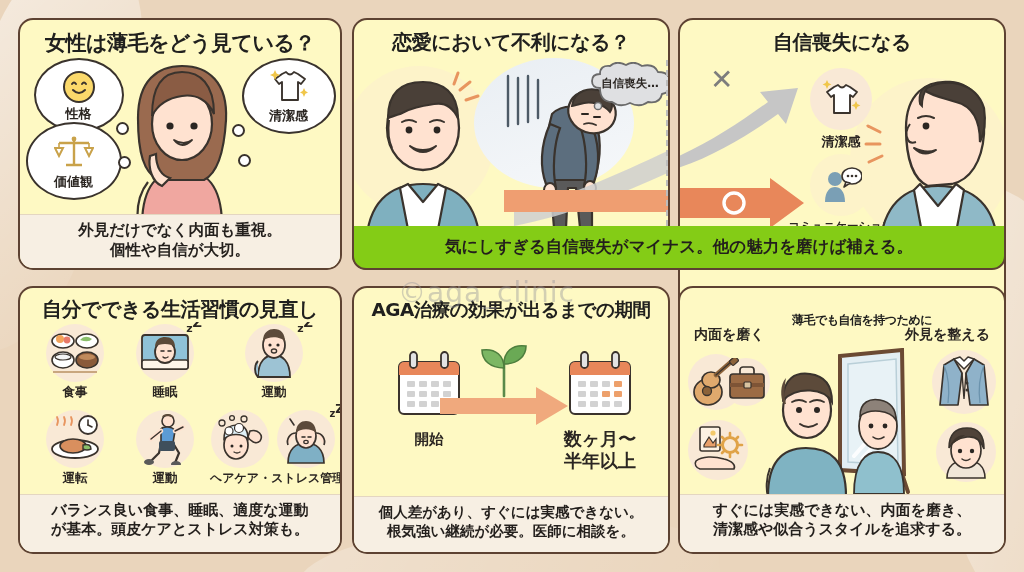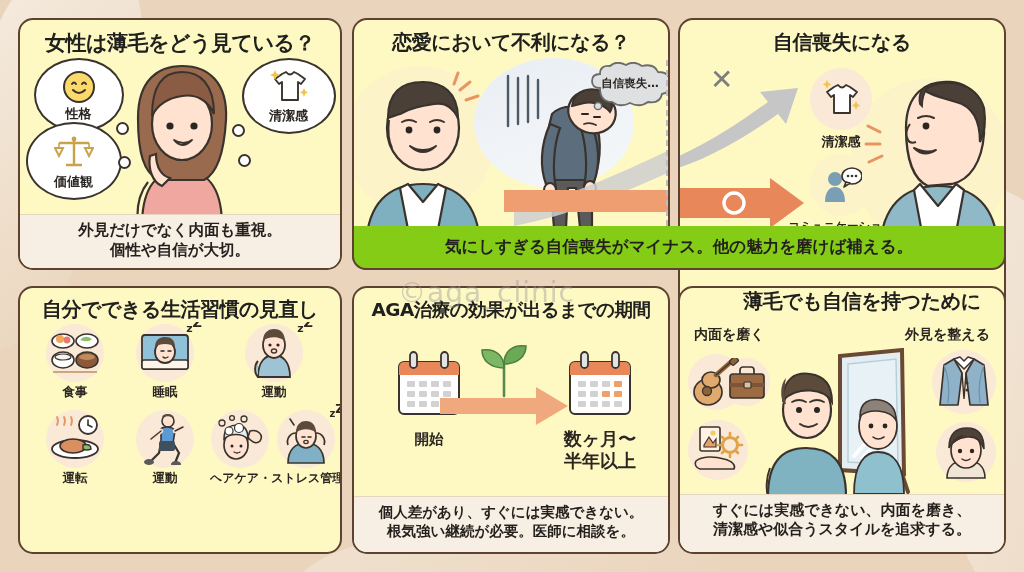--- a/index.html
+++ b/index.html
@@ -77,21 +77,21 @@
   .icon-cell{position:absolute;text-align:center;}
   .icon-cell .disc{width:58px;height:58px;border-radius:50%;margin:0 auto;position:relative;}
   .icon-cell .lbl{margin-top:2px;font-size:12.5px;}
 
   
   #p5{left:352px;top:286px;width:318px;height:268px;}
   #p5 .title{font-size:18.5px;margin-top:9px;}
 
   
   #p6{left:678px;top:286px;width:328px;height:268px;}
-  #p6 .title{font-size:20px;margin-top:0;padding-left:40px;}
+  #p6 .title{font-size:12px;margin-top:24px;padding-left:40px;}
   .sublbl{position:absolute;font-weight:bold;font-size:14px;color:#2b2622;}
 
   .watermark{
     position:absolute;left:398px;top:276px;
     font-size:28px;color:rgba(150,150,155,.42);
     font-weight:400;letter-spacing:1px;z-index:30;pointer-events:none;
     font-family:"DejaVu Sans","Liberation Sans",sans-serif;
   }
 </style>
 </head>
@@ -423,20 +423,24 @@
             <path d="M38 20 C44 20 48 26 46 32" fill="#ffe2d0" stroke="#3a332d" stroke-width="1.7"></path>
             <path d="M12 6 L16 12" stroke="#3a332d" stroke-width="1.6" stroke-linecap="round"></path>
           </svg>
           <div style="position:absolute;right:-9px;top:-8px;font-size:10px;font-weight:bold;color:#2b2622;">z<sup style="font-size:12px;">Z</sup></div>
         </div>
       </div>
       <div class="lbl" style="font-size:12px;">ヘアケア・ストレス管理</div>
     </div>
   </div>
 
+  <div class="caption" style="font-size:15px;height:58px;">
+    <div>バランス良い食事、睡眠、適度な運動</div>
+    <div>が基本。頭皮ケアとストレス対策も。</div>
+  </div>
 </div>
 
 <div class="panel" id="p5">
   <div class="title">AGA治療の効果が出るまでの期間</div>
 
   <div class="stage" style="top:44px;height:160px;">
 
     <div style="position:absolute;left:32px;top:18px;width:86px;text-align:center;">
       <svg width="74" height="72" viewBox="0 0 74 72" style="margin:0 auto;display:block;">
         <rect x="7" y="12" width="60" height="52" rx="5" fill="#fff" stroke="#3a332d" stroke-width="2"></rect>

